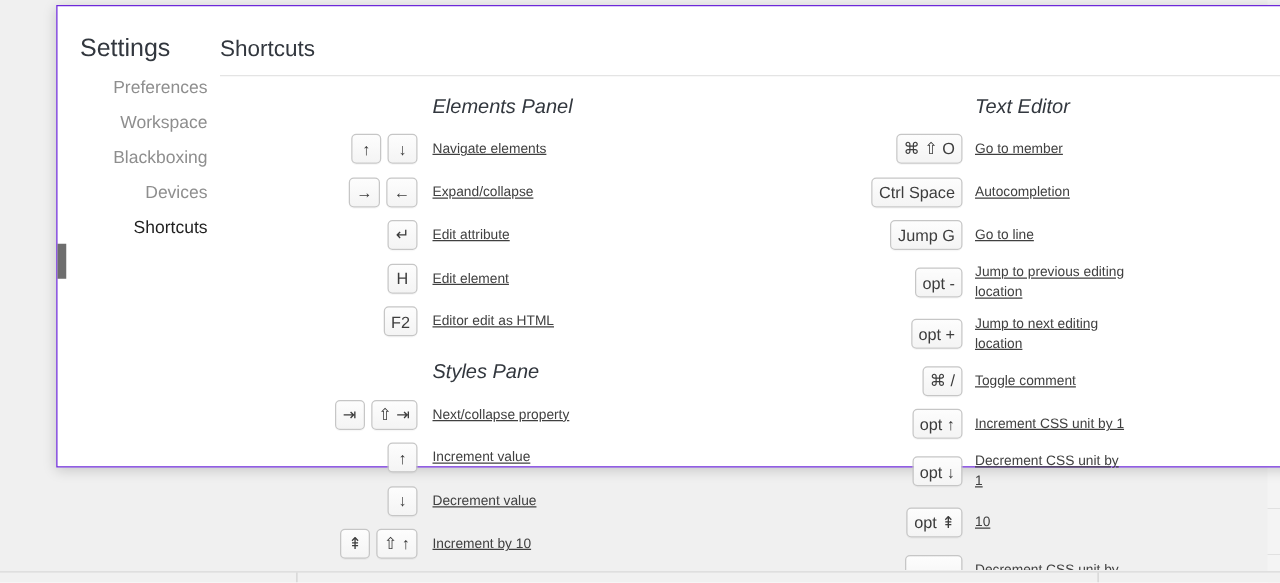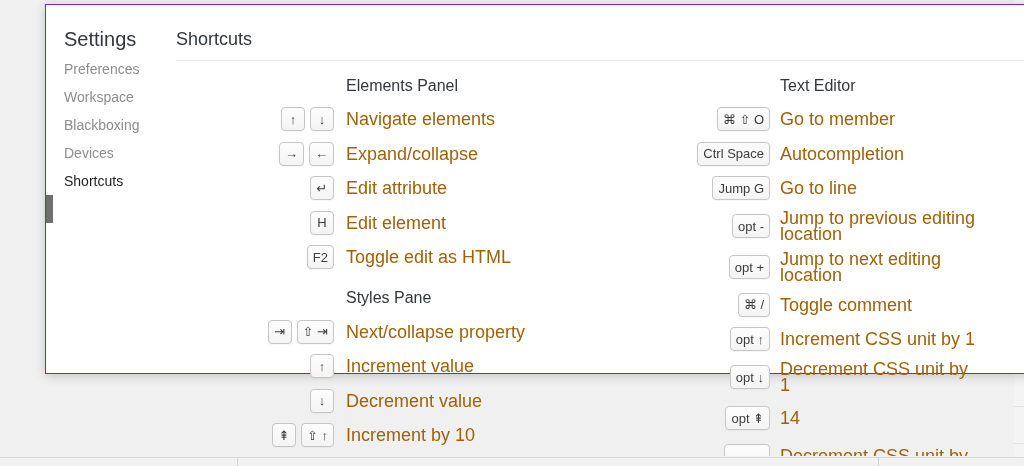--- a/index.html
+++ b/index.html
@@ -23,54 +23,54 @@
   .dialog{
     position:absolute;left:2px;top:4px;width:1013px;height:370px;
     background:var(--dialog-bg,#fff);border:1px solid #6d28d9;box-sizing:border-box;
     box-shadow:0 2px 10px rgba(0,0,0,0.18);
     margin-left:43px;
   }
 
   
   .settings-title{position:absolute;left:18px;top:22px;font-size:20px;line-height:24px;color:#32373e;}
   .sidebar-list{position:absolute;left:0;top:50px;width:120px;}
-  .sidebar-item{height:28px;line-height:28px;padding-left:18px;font-size:14px;color:#8e8e8e;cursor:pointer;}
+  .sidebar-item{height:28px;line-height:28px;padding-left:18px;font-size:14px;color:#8e8e8e;cursor:pointer;text-align:right;}
   .sidebar-item.selected{color:#1f1f1f;}
   .select-bar{position:absolute;left:0;width:7px;height:28px;background:var(--selected-indicator,#6e6e6e);}
 
   
   .panel-title{position:absolute;left:130px;top:20px;font-size:18px;line-height:28px;color:#32373e;}
   .close-btn{
     position:absolute;top:10px;right:13px;width:18px;height:18px;line-height:18px;text-align:center;
     font-size:12px;color:#5a5a5a;cursor:pointer;
   }
   .header-divider{position:absolute;left:130px;right:0;top:55px;height:1px;background:#e4e4e4;}
 
   
   .content{position:absolute;left:0;right:0;top:56px;height:395px;overflow:hidden;}
   .col{position:absolute;top:9px;}
   .col-elements{left:142px;width:390px;}
   .col-texteditor{left:578px;width:400px;}
 
-  .section-title{height:32px;line-height:32px;font-size:16px;color:#32373e;padding-left:158px;}
+  .section-title{height:32px;line-height:32px;font-size:16px;color:#32373e;padding-left:158px;font-style:italic;}
   .col-texteditor .section-title{padding-left:156px;}
   .section-title.second{margin-top:6px;height:34px;line-height:34px;}
 
   .shortcut-row{display:flex;align-items:center;height:34.5px;box-sizing:border-box;}
   .shortcut-row.tall{height:41px;}
   .keys{width:146px;display:flex;justify-content:flex-end;gap:5px;flex-shrink:0;}
   .key{
     display:inline-flex;align-items:center;justify-content:center;
     min-width:24px;height:24px;padding:0 5px;box-sizing:border-box;white-space:nowrap;
     border:1px solid var(--key-border,#c6c6c6);border-radius:4px;
     background:linear-gradient(#fdfdfd,#f4f4f4);
     color:#3d3d3d;font-size:13px;box-shadow:0 1px 0 rgba(0,0,0,0.03);
   }
   .key:empty{min-width:46px;}
-  .row-label{margin-left:12px;font-size:18px;line-height:16px;color:#a16207;}
+  .row-label{margin-left:12px;font-size:11px;line-height:16px;color:#404040;text-decoration:underline;}
   .col-texteditor .row-label{margin-left:10px;}
 
   
   .scroll-track{
     position:absolute;right:4px;top:57px;width:12px;height:389px;border-radius:6px;
     background:var(--scrollbar-track,#262626);
   }
   .scroll-thumb{
     position:absolute;right:4px;top:57px;width:12px;height:110px;border-radius:6px;
     background:var(--scrollbar-thumb,#7a7a7a);
@@ -137,21 +137,21 @@
           </div>
           <div class="row-label">
             <div>Edit element</div>
           </div>
         </div>
         <div class="shortcut-row">
           <div class="keys">
             <span class="key">F2</span>
           </div>
           <div class="row-label">
-            <div>Toggle edit as HTML</div>
+            <div>Editor edit as HTML</div>
           </div>
         </div>
         <div class="section-title second">Styles Pane</div>
         <div class="shortcut-row">
           <div class="keys">
             <span class="key">⇥</span>
             <span class="key">⇧ ⇥</span>
           </div>
           <div class="row-label">
             <div>Next/collapse property</div>
@@ -250,21 +250,21 @@
           <div class="row-label">
             <div>Decrement CSS unit by</div>
             <div>1</div>
           </div>
         </div>
         <div class="shortcut-row tall">
           <div class="keys">
             <span class="key">opt ⇞</span>
           </div>
           <div class="row-label">
-            <div>14</div>
+            <div>10</div>
           </div>
         </div>
         <div class="shortcut-row">
           <div class="keys">
             <span class="key"></span>
           </div>
           <div class="row-label">
             <div>Decrement CSS unit by</div>
           </div>
         </div>

